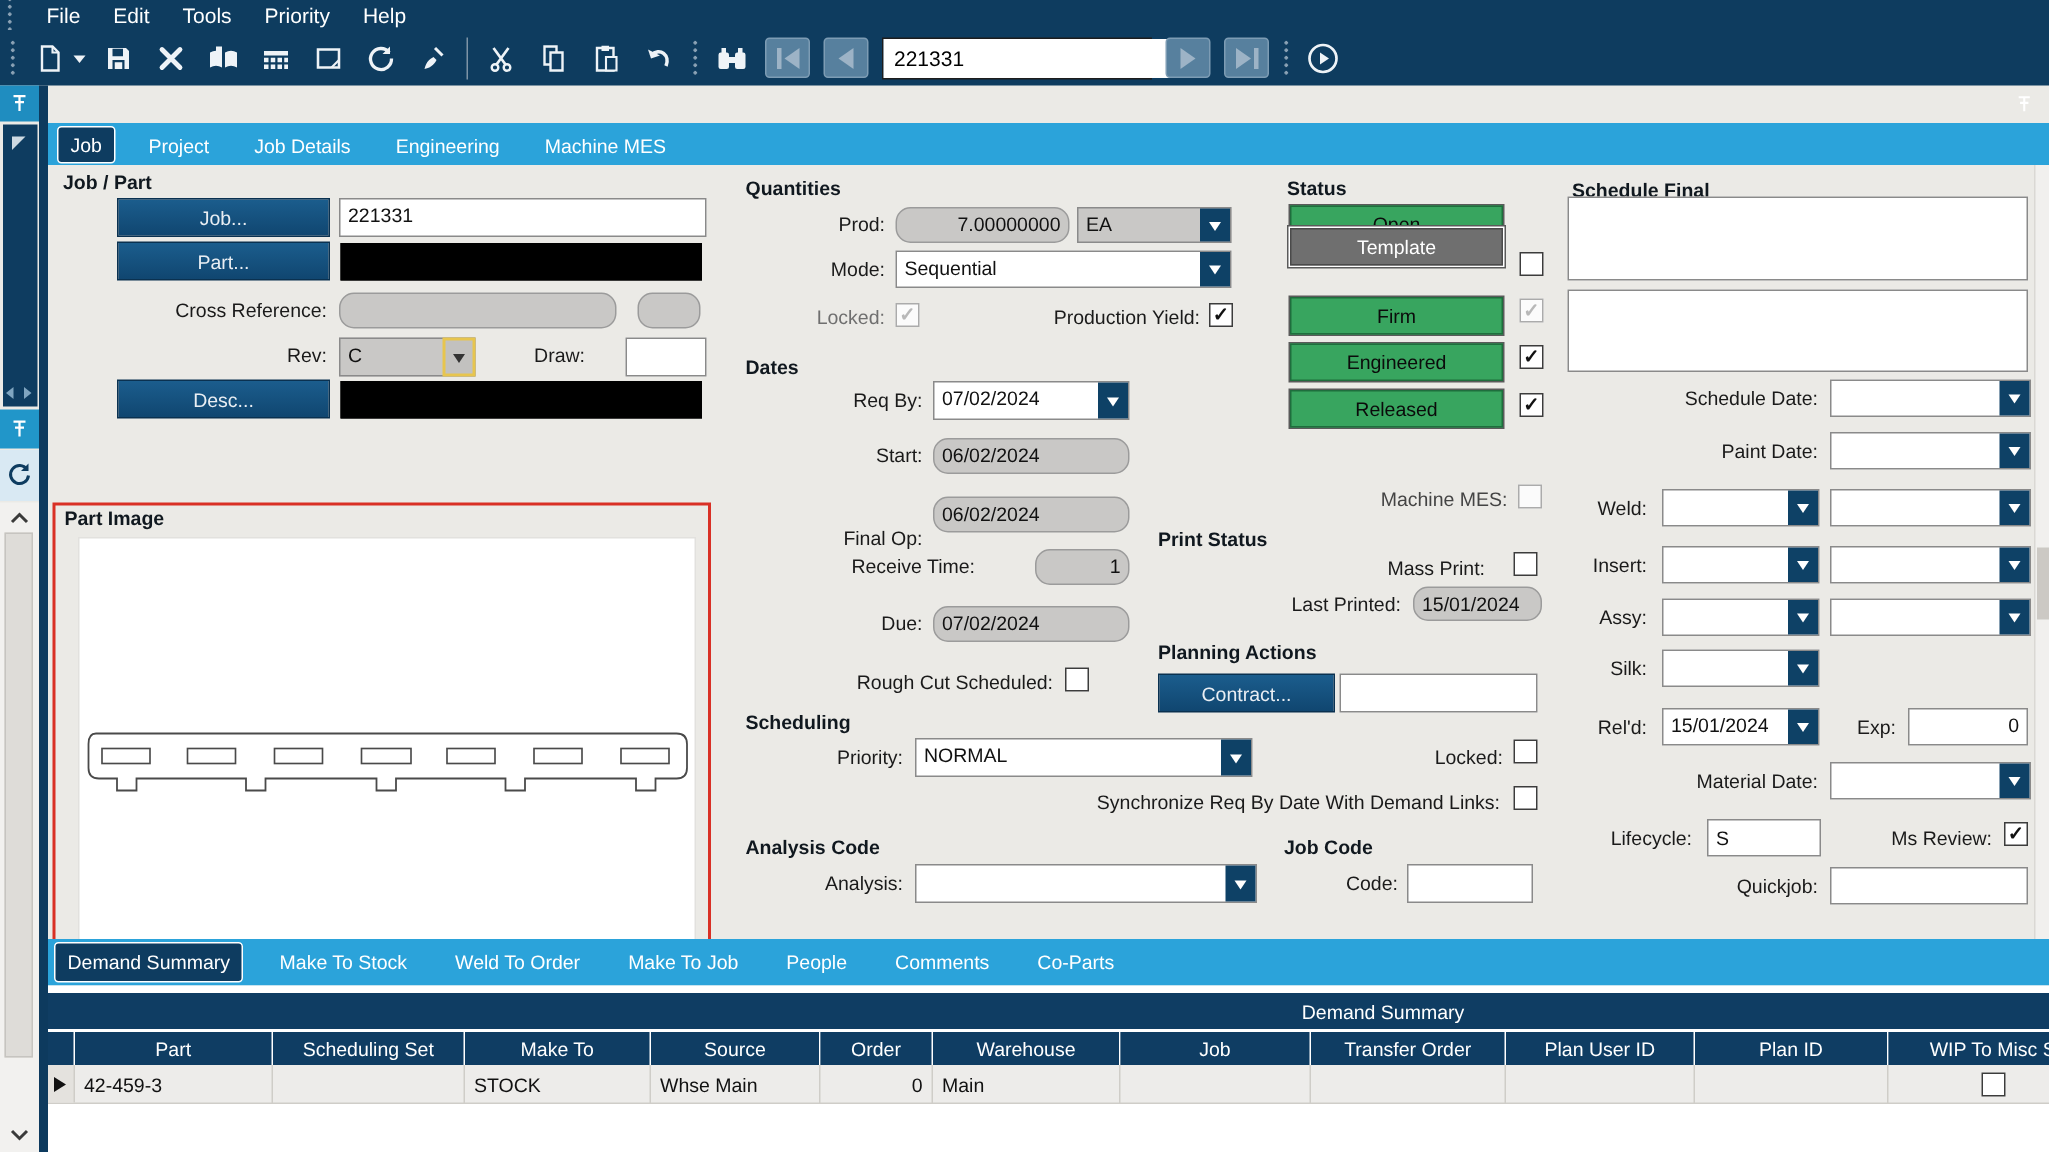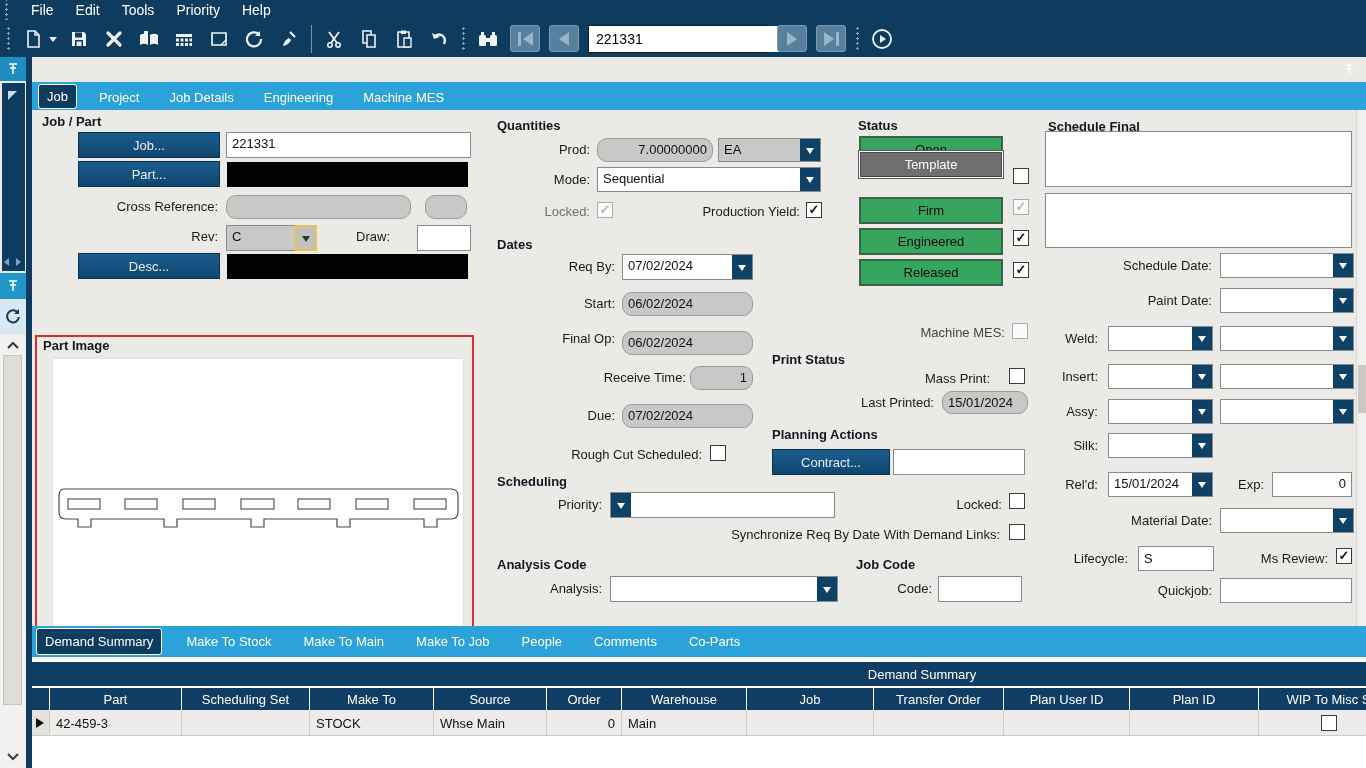--- a/index.html
+++ b/index.html
@@ -347,32 +347,33 @@
   <div class="chk checked" style="left:806px;top:202px"></div>
 
   <div class="grp" style="left:497px;top:237px">Dates</div>
   <div class="lbl" style="left:480px;top:259px;width:135px">Req By:</div>
   <div class="cmb" style="left:622px;top:254px;width:131px;height:26px">
     <span class="v">07/02/2024</span>
     <span class="b"></span>
   </div>
   <div class="lbl" style="left:480px;top:296px;width:135px">Start:</div>
   <div class="fld gray" style="left:622px;top:292px;width:131px;height:24px">06/02/2024</div>
-  <div class="lbl" style="left:480px;top:331px;width:135px">Final Op:</div>
+  <div class="lbl" style="left:480px;top:351px;width:135px">Final Op:</div>
   <div class="fld gray" style="left:622px;top:331px;width:131px;height:24px">06/02/2024</div>
-  <div class="lbl" style="left:488px;top:370px;width:198px">Receive Time:</div>
+  <div class="lbl" style="left:452px;top:370px;width:198px">Receive Time:</div>
   <div class="fld gray rt" style="left:690px;top:366px;width:63px;height:24px">1</div>
   <div class="lbl" style="left:480px;top:408px;width:135px">Due:</div>
   <div class="fld gray" style="left:622px;top:404px;width:131px;height:24px">07/02/2024</div>
   <div class="lbl" style="left:480px;top:447px;width:222px">Rough Cut Scheduled:</div>
   <div class="chk" style="left:710px;top:445px"></div>
 
   <div class="grp" style="left:497px;top:474px">Scheduling</div>
   <div class="lbl" style="left:480px;top:497px;width:122px">Priority:</div>
   <div class="cmb" style="left:610px;top:492px;width:225px;height:26px">
+    <span class="v">NORMAL</span>
     <span class="b"></span>
   </div>
   <div class="lbl" style="left:930px;top:497px;width:72px">Locked:</div>
   <div class="chk" style="left:1009px;top:493px"></div>
   <div class="lbl" style="left:480px;top:527px;width:520px">Synchronize Req By Date With Demand Links:</div>
   <div class="chk" style="left:1009px;top:524px"></div>
 
   <div class="grp" style="left:497px;top:557px">Analysis Code</div>
   <div class="lbl" style="left:480px;top:581px;width:122px">Analysis:</div>
   <div class="cmb" style="left:610px;top:576px;width:228px;height:26px">
@@ -475,21 +476,21 @@
   <input class="fld" style="left: 1138px; top: 546px; width: 76px; height: 25px;" value="S">
   <div class="lbl" style="left:1228px;top:551px;width:100px">Ms Review:</div>
   <div class="chk checked" style="left:1336px;top:548px"></div>
 
   <div class="lbl" style="left:1120px;top:583px;width:92px">Quickjob:</div>
   <input class="fld" style="left: 1220px; top: 578px; width: 132px; height: 25px;" value="">
 
   <div class="btabbar">
     <div class="tab active">Demand Summary</div>
     <div class="tab">Make To Stock</div>
-    <div class="tab">Make To Main</div>
+    <div class="tab">Weld To Order</div>
     <div class="tab">Make To Job</div>
     <div class="tab">People</div>
     <div class="tab">Comments</div>
     <div class="tab">Co-Parts</div>
   </div>
 
   <div class="gridarea">
     <div class="gtitle">Demand Summary</div>
     <div class="ghead">
       <div class="gh" style="width:18px"></div>

